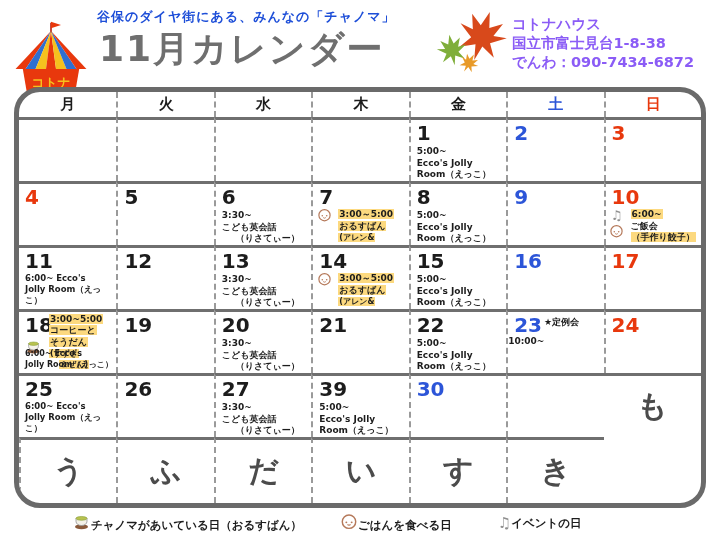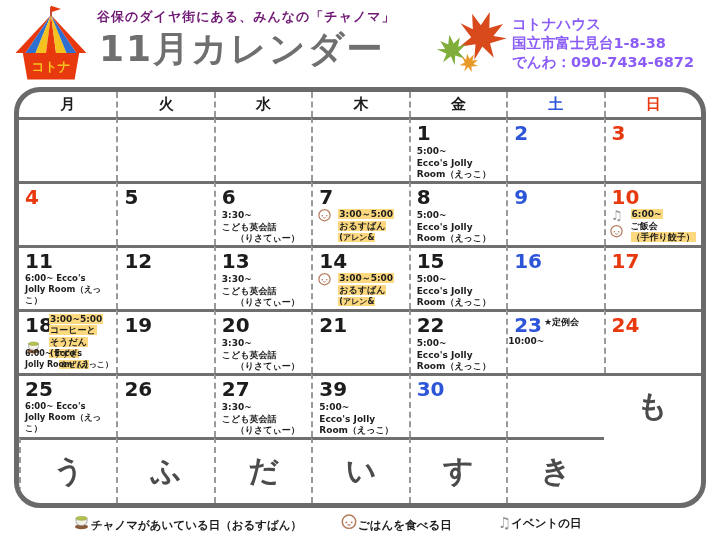--- a/index.html
+++ b/index.html
@@ -1,22 +1,22 @@
 <!DOCTYPE html>
 <html><head>
 <meta charset="utf-8">
 <style>
   html,body{margin:0;padding:0;}
   body{
     width:720px;height:540px;position:relative;background:#fff;overflow:hidden;
     font-family:"DejaVu Sans",sans-serif;color:#1c1c1c;
   }
   
-  .tent{position:absolute;left:10px;top:4px;}
-  .tagline{position:absolute;left:97px;top:8px;color:#701a75;font-size:13px;font-weight:bold;letter-spacing:1px;}
+  .tent{position:absolute;left:10px;top:20px;}
+  .tagline{position:absolute;left:97px;top:8px;color:#1d4ed8;font-size:13px;font-weight:bold;letter-spacing:1px;}
   .title{position:absolute;left:99px;top:25px;color:#6f6f6f;font-size:36px;font-weight:bold;letter-spacing:2px;}
   .leaves{position:absolute;left:436px;top:8px;}
   .contact{position:absolute;left:512px;top:15px;font-size:14.5px;font-weight:bold;line-height:1.3;color:#8b5cf6;}
   
   .cal{position:absolute;left:14px;top:87px;width:692px;height:421px;
        border:5px solid #6a6a6a;border-radius:26px;overflow:hidden;background:#fff;box-sizing:border-box;}
   .grid{display:grid;width:100%;height:100%;
         grid-template-columns:repeat(7,1fr);
         grid-template-rows:25px 64px 64px 64px 64px 64px auto;}
   .cell{position:relative;border-left:2px dashed #9a9a9a;border-top:3px solid #6f6f6f;overflow:hidden;box-sizing:border-box;}

